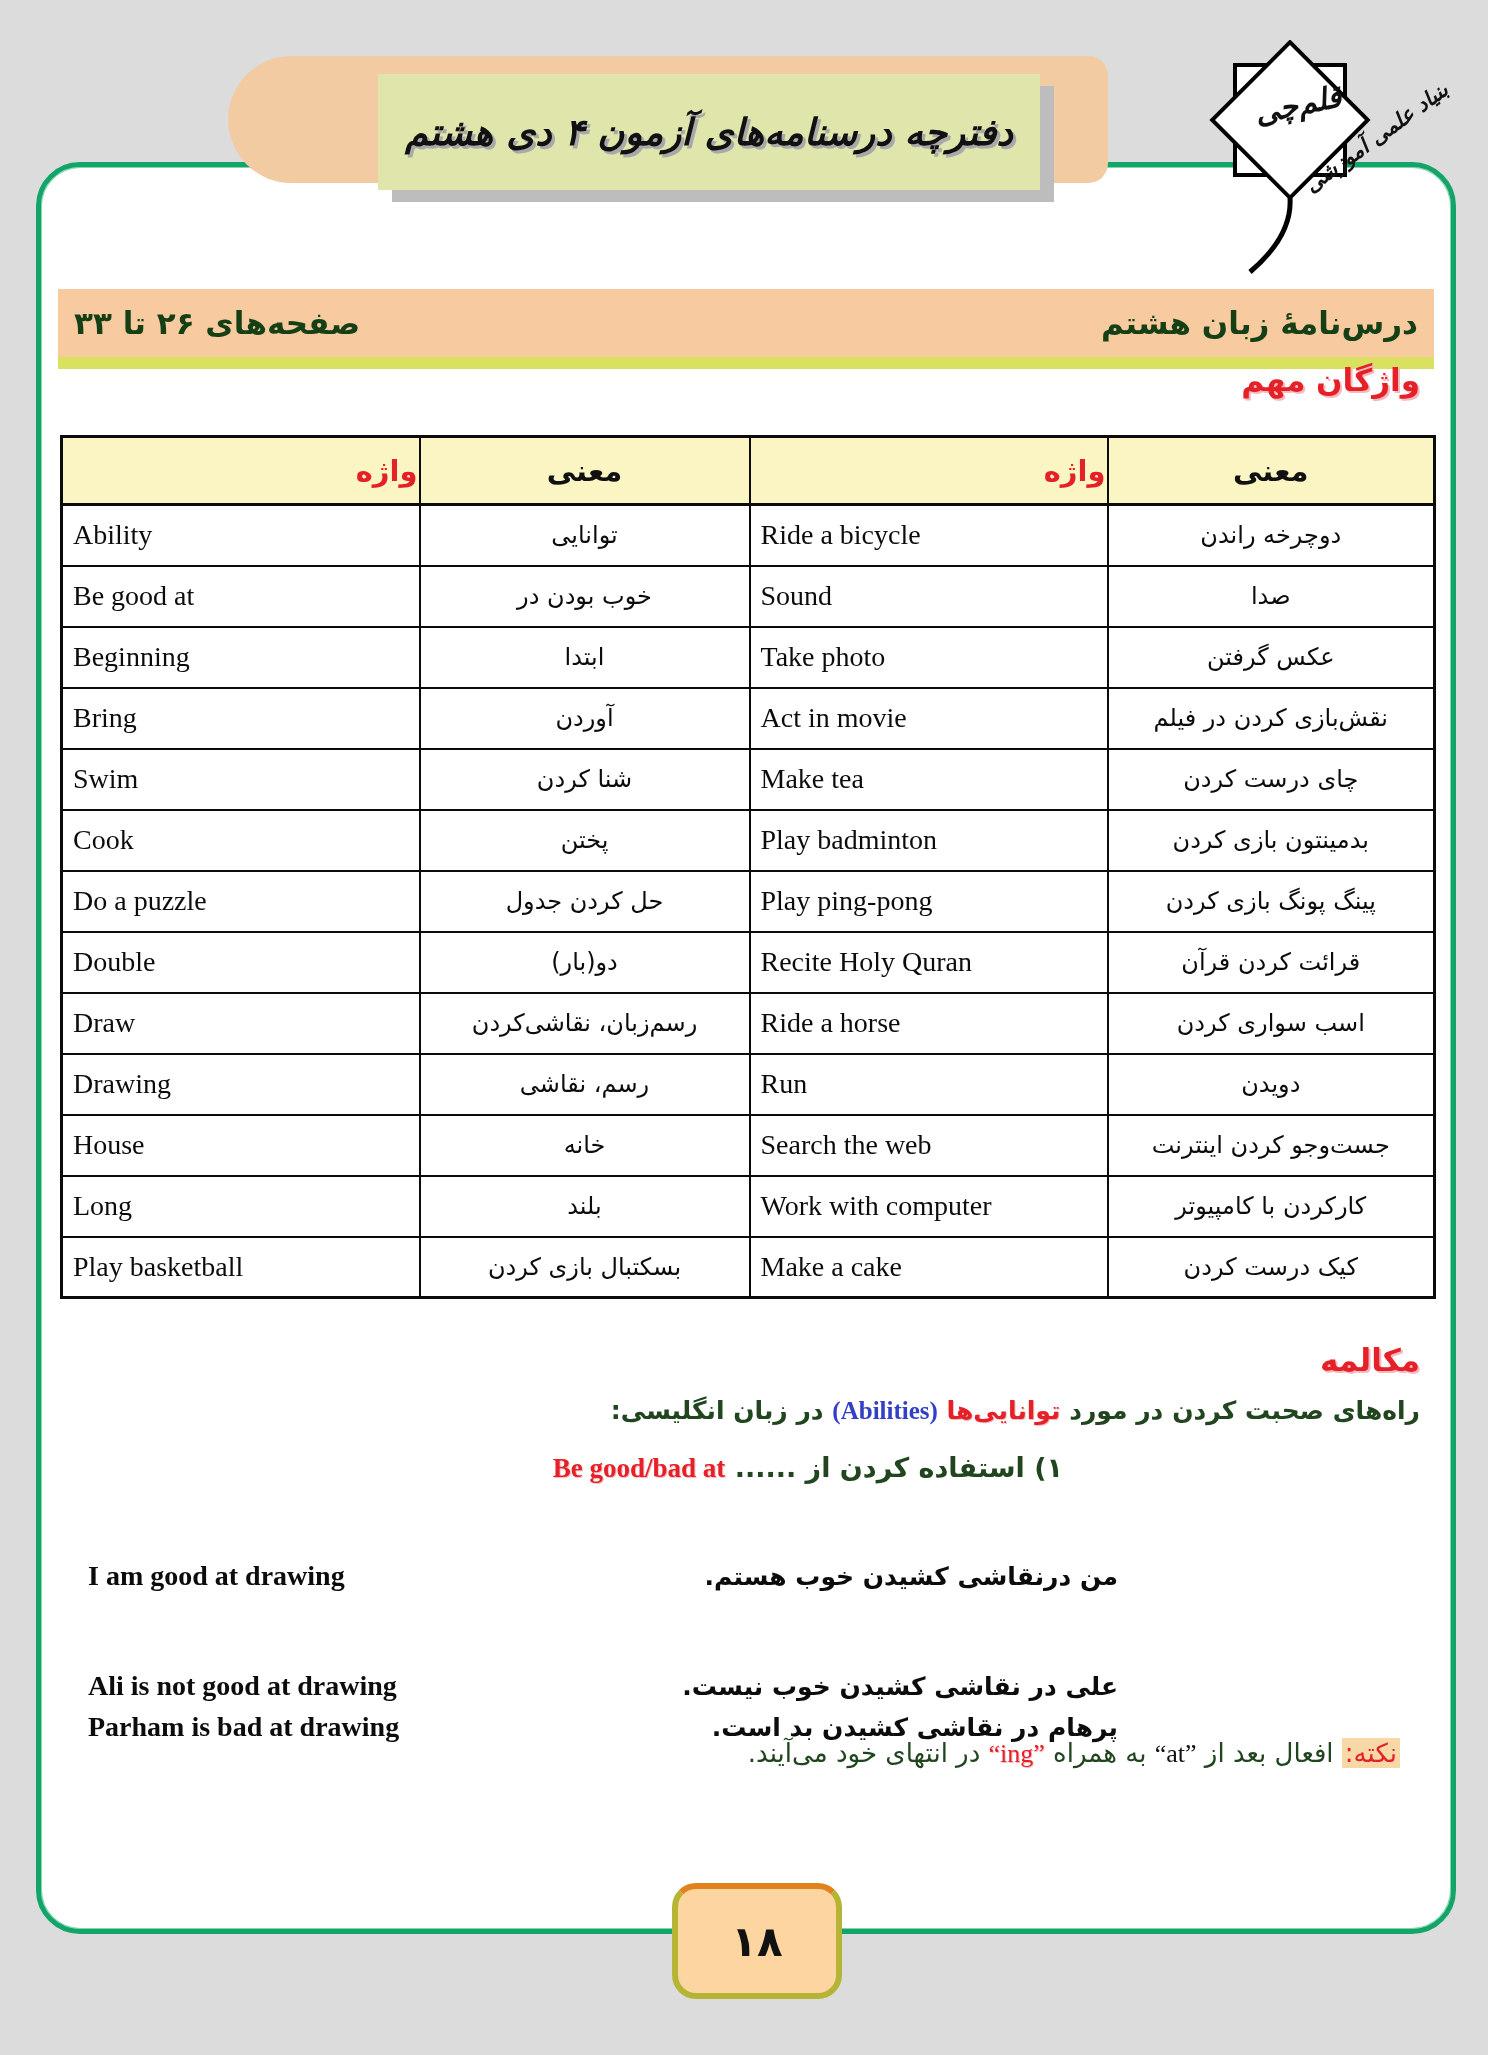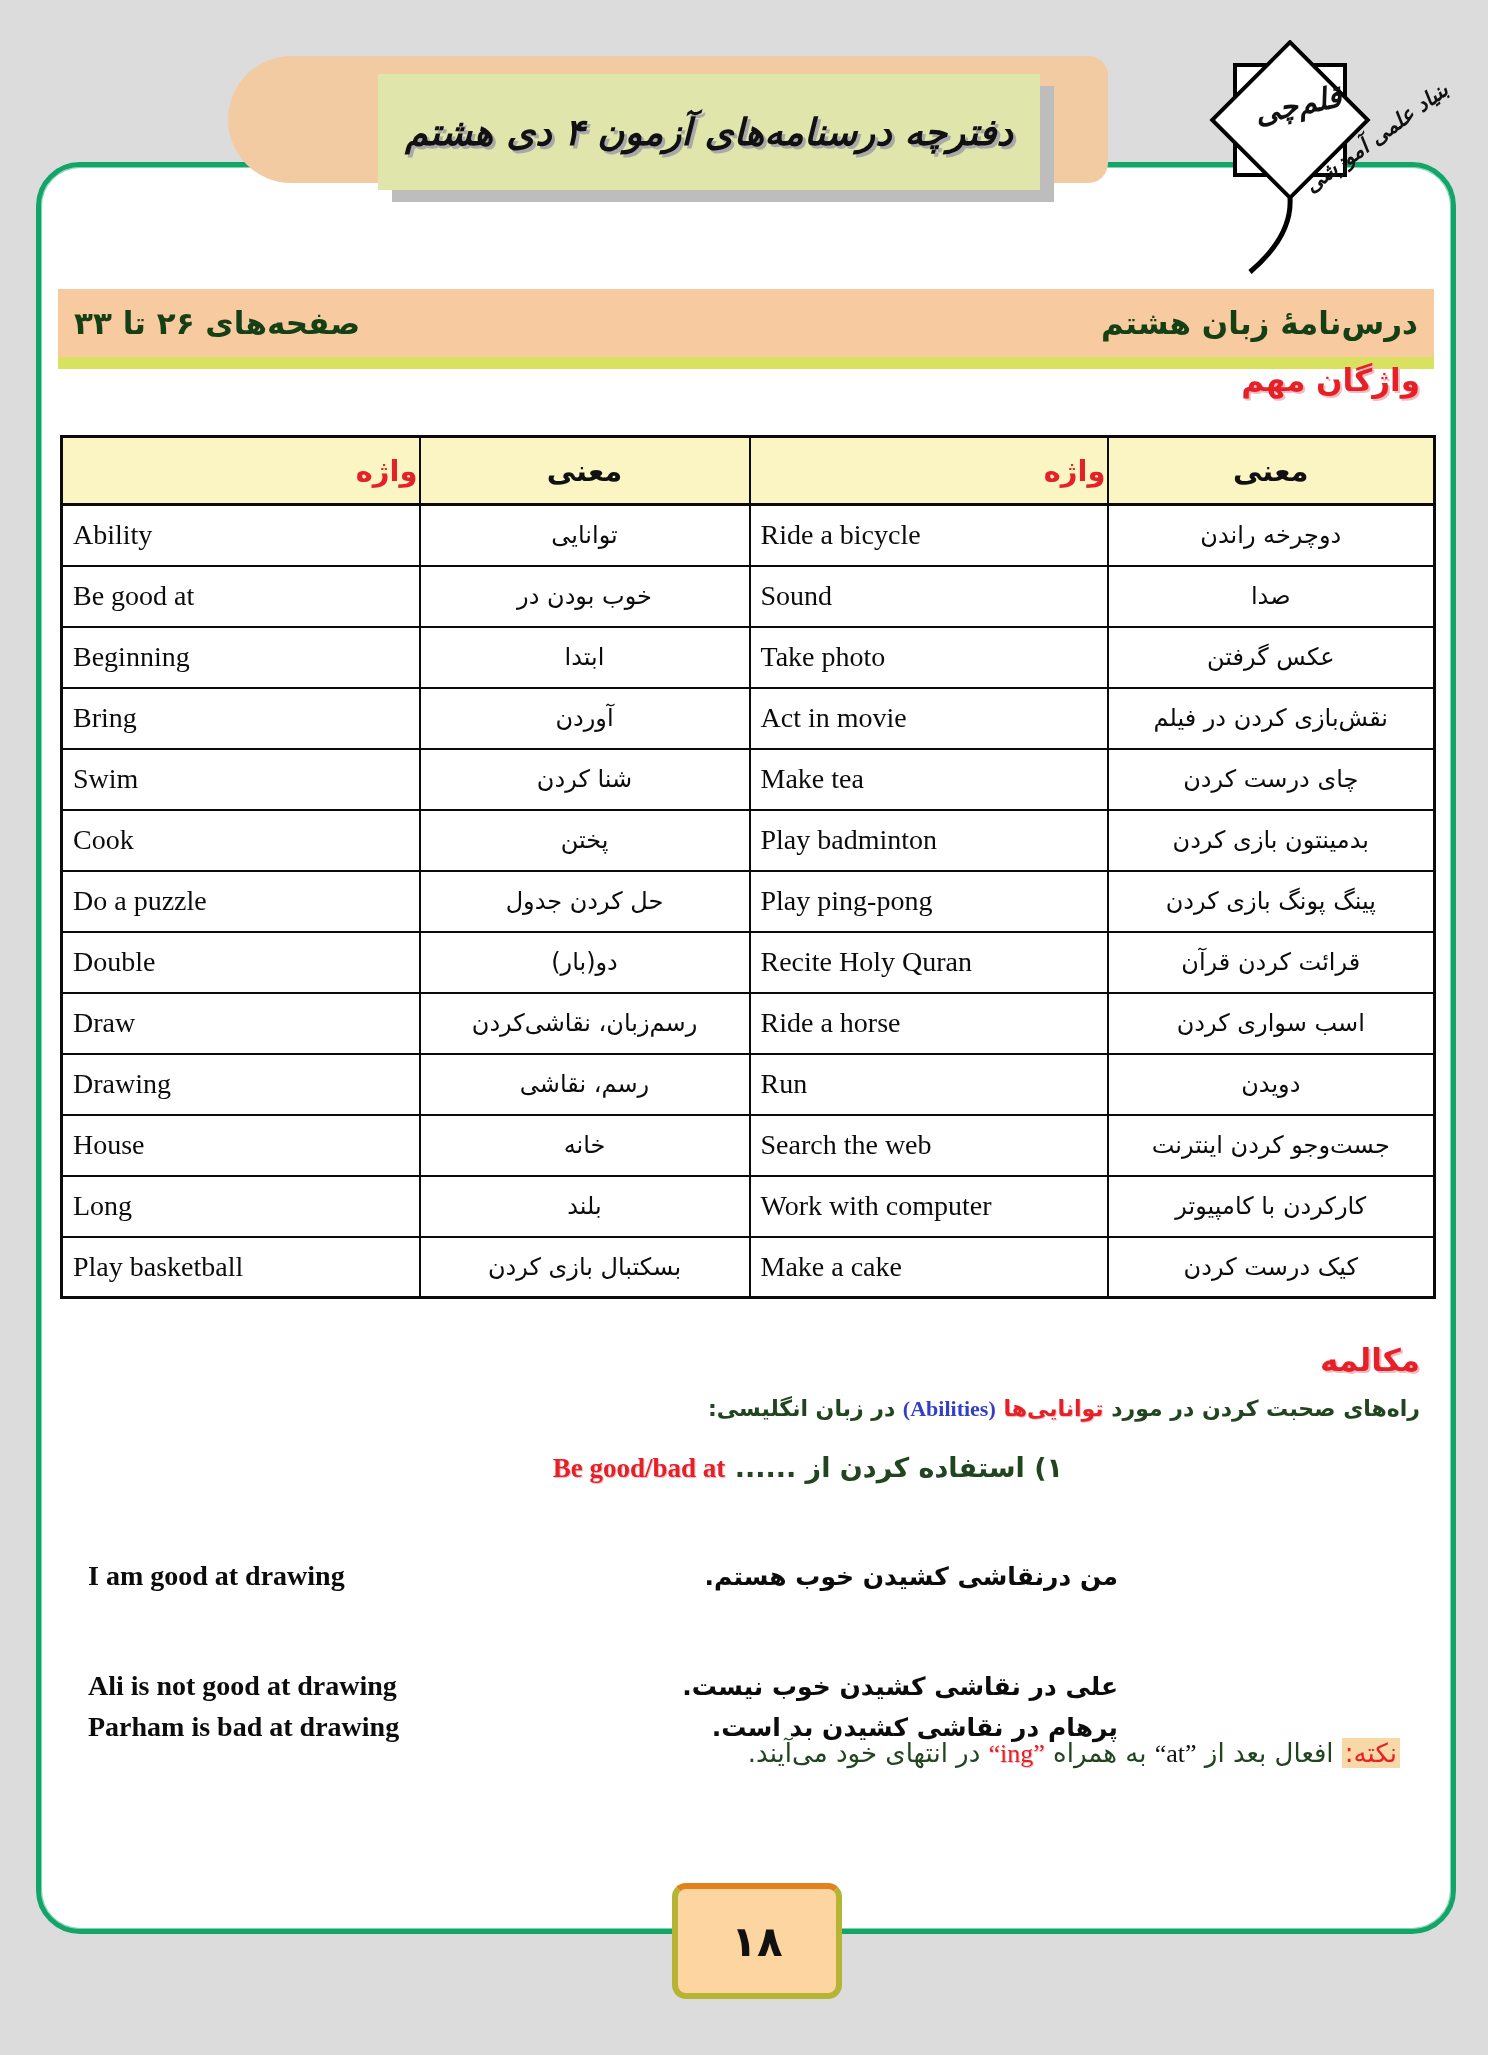--- a/index.html
+++ b/index.html
@@ -52,21 +52,21 @@
   .vocab-table tr.head{height:68px;}
   .vocab-table tr.head th{background:#faf5c3;border-bottom:3px solid #0b0b0b;}
   .vocab-table{border:3px solid #0b0b0b;}
   th.h-word{color:#e52027;font-size:29px;font-weight:900;text-align:right;}
   th.h-mean{color:#111;font-size:29px;font-weight:900;text-align:center;}
   td.en{font-family:"Liberation Serif",serif;font-size:28px;color:#0c0c0c;
           text-align:left;padding-left:10px;direction:ltr;}
   td.fa{font-size:24px;color:#0c0c0c;text-align:center;direction:rtl;}
 
   
-  .intro-line{position:absolute;right:68px;top:1396px;font-size:22px;font-weight:900;
+  .intro-line{position:absolute;right:68px;top:1396px;font-size:25px;font-weight:900;
           direction:rtl;z-index:2;white-space:nowrap;}
   .intro-line .g{color:#20451f;}
   .intro-line .r{color:#e52027;text-shadow:1px 1px 0 #f6bcc2;}
   .intro-line .b{color:#3340c6;font-family:"Liberation Serif",serif;font-weight:700;}
   .item-line{position:absolute;right:425px;top:1452px;font-size:27px;font-weight:900;
           direction:rtl;z-index:2;white-space:nowrap;}
   .item-line .g{color:#20451f;}
   .item-line .r{color:#e52027;font-family:"Liberation Serif",serif;text-shadow:1px 1px 0 #f6bcc2;}
 
   .example-row{position:absolute;left:88px;right:370px;z-index:2;display:flex;
@@ -78,21 +78,21 @@
   .note-line{position:absolute;right:88px;top:1738px;font-size:26px;font-weight:400;
           direction:rtl;z-index:2;white-space:nowrap;}
   .note-line .nl{color:#e52027;background:#f7d8a6;padding:0 3px;}
   .note-line .g{color:#20451f;}
   .note-line .q{color:#111;font-family:"Liberation Serif",serif;}
   .note-line .ing{color:#e52027;font-family:"Liberation Serif",serif;text-shadow:1px 1px 0 #f6bcc2;}
 
   
   .page-num{position:absolute;left:672px;top:1883px;width:158px;height:104px;
           background:#fdd5a0;border:6px solid #b5b435;border-top-color:#e2821c;
-          border-radius:14px;z-index:3;display:flex;align-items:center;justify-content:center;}
+          border-radius:24px;z-index:3;display:flex;align-items:center;justify-content:center;}
   .page-num span{font-size:42px;font-weight:900;color:#111;direction:rtl;}
 </style>
 </head>
 <body>
 
 <div class="stage">
 
   <div class="card"></div>
 
   <div class="banner">

